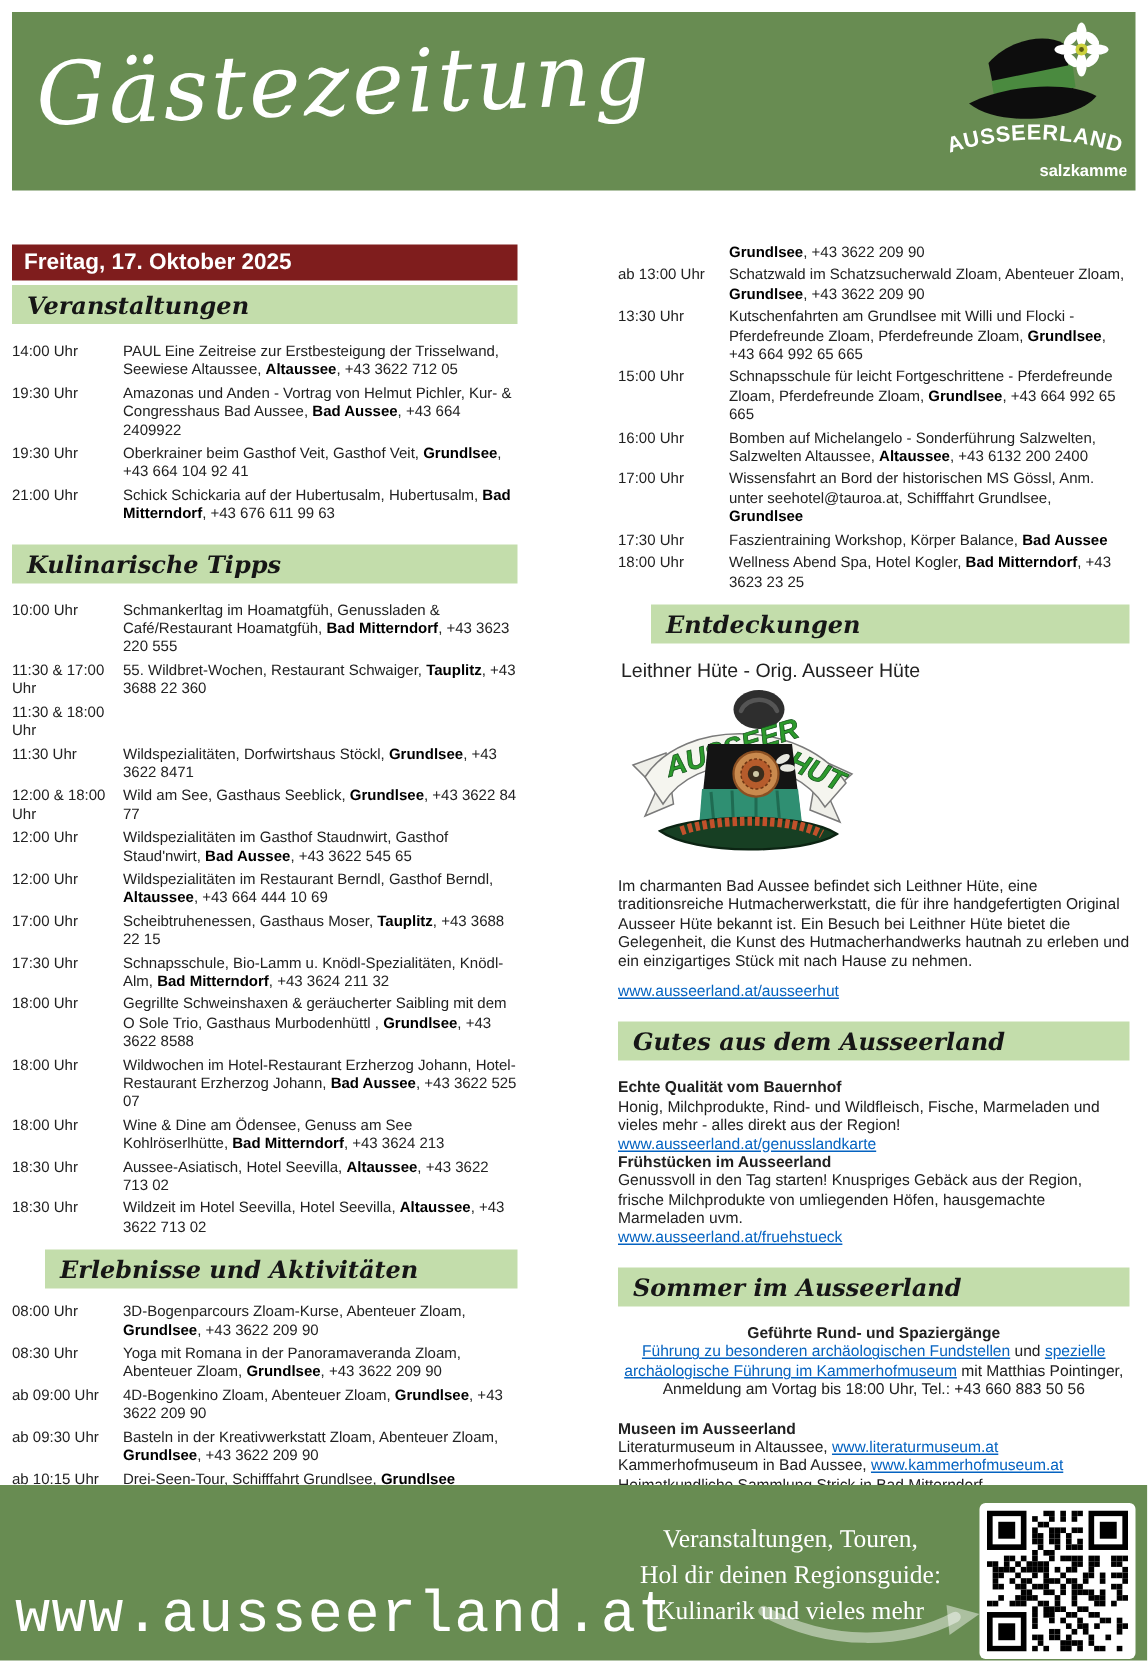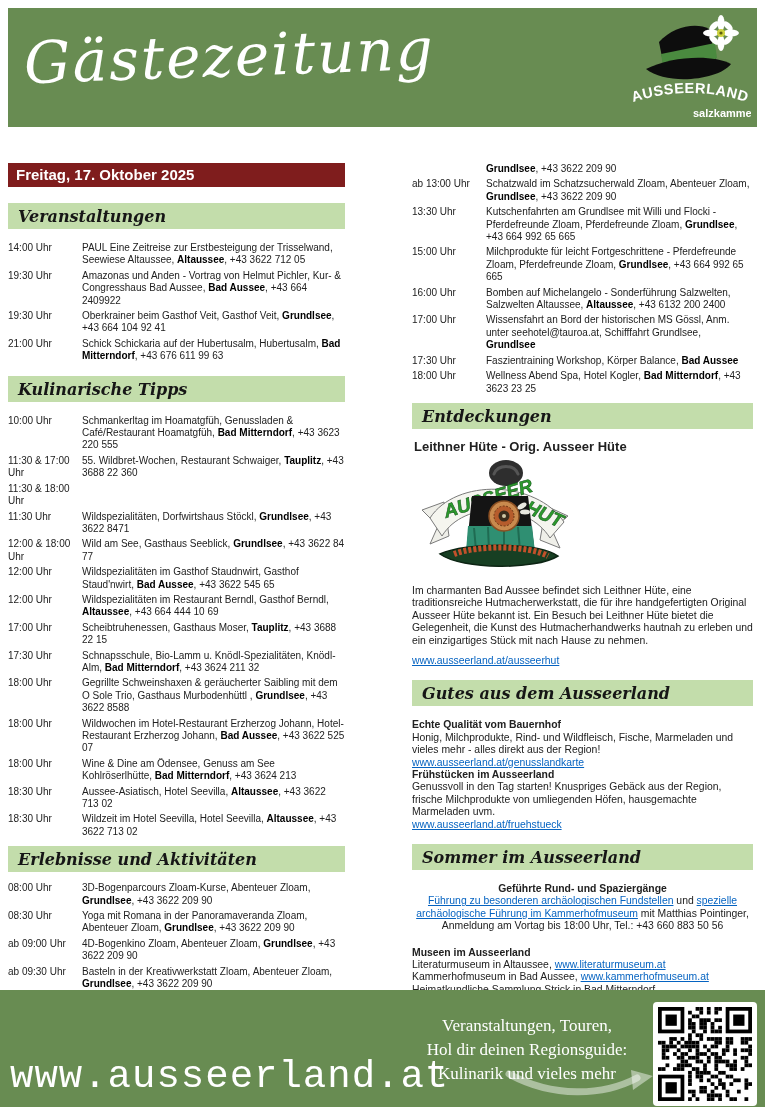--- a/index.html
+++ b/index.html
@@ -15,29 +15,29 @@
 
   
   .col-left{position:absolute;left:8px;top:163px;width:337px;}
   .col-right{position:absolute;left:412px;top:163px;width:341px;}
 
   .date-bar{background:#7f1d1d;color:#fff;font-weight:bold;font-size:15px;
         padding:3px 8px 4px 8px;}
   .section-bar{background:#c3ddab;color:#161616;
         font-family:"DejaVu Serif",serif;font-style:italic;font-weight:bold;
         font-size:16px;padding:4px 10px 3px 10px;margin:13px 0;}
-  .section-bar.first{margin-top:16px;}
-  .section-bar.tight{margin-top:8px;margin-bottom:10px;}
+  .section-bar.first{margin-top:3px;}
+  .section-bar.tight{margin-top:8px;margin-bottom:10px;margin-left:22px;}
 
   .events{display:flex;flex-direction:column;gap:3px;}
   .event{display:grid;grid-template-columns:68px 1fr;column-gap:6px;
         font-size:10px;line-height:12.4px;}
   .event b{color:#000;}
 
-  .article-title{font-weight:bold;font-size:13px;margin:0 0 2px 2px;line-height:15px;}
+  .article-title{font-weight:normal;font-size:13px;margin:0 0 2px 2px;line-height:15px;}
   .body-text{font-size:10.4px;line-height:12.4px;margin:9px 0 0 0;}
   .link{color:#0563c1;text-decoration:underline;cursor:pointer;}
   .link-line{display:block;font-size:10.4px;line-height:12.4px;margin-top:8px;}
   .hat-wrap{margin:4px 0 0 4px;}
 
   .item{margin-top:12px;font-size:10.4px;line-height:12.4px;}
   .item-title{font-weight:bold;}
 
   
   .footer{position:absolute;left:0;top:990px;width:765px;height:117px;background:#688c52;}
@@ -238,21 +238,21 @@
           <div><span>Schatzwald im Schatzsucherwald Zloam, Abenteuer Zloam, </span><b>Grundlsee</b><span>, +43 3622 209 90</span></div>
         </div>
 
         <div class="event">
           <div>13:30 Uhr</div>
           <div><span>Kutschenfahrten am Grundlsee mit Willi und Flocki - Pferdefreunde Zloam, Pferdefreunde Zloam, </span><b>Grundlsee</b><span>, +43 664 992 65 665</span></div>
         </div>
 
         <div class="event">
           <div>15:00 Uhr</div>
-          <div><span>Milchprodukte für leicht Fortgeschrittene - Pferdefreunde Zloam, Pferdefreunde Zloam, </span><b>Grundlsee</b><span>, +43 664 992 65 665</span></div>
+          <div><span>Schnapsschule für leicht Fortgeschrittene - Pferdefreunde Zloam, Pferdefreunde Zloam, </span><b>Grundlsee</b><span>, +43 664 992 65 665</span></div>
         </div>
 
         <div class="event">
           <div>16:00 Uhr</div>
           <div><span>Bomben auf Michelangelo - Sonderführung Salzwelten, Salzwelten Altaussee, </span><b>Altaussee</b><span>, +43 6132 200 2400</span></div>
         </div>
 
         <div class="event">
           <div>17:00 Uhr</div>
           <div><span>Wissensfahrt an Bord der historischen MS Gössl, Anm. unter seehotel@tauroa.at, Schifffahrt Grundlsee, </span><b>Grundlsee</b><span></span></div>

